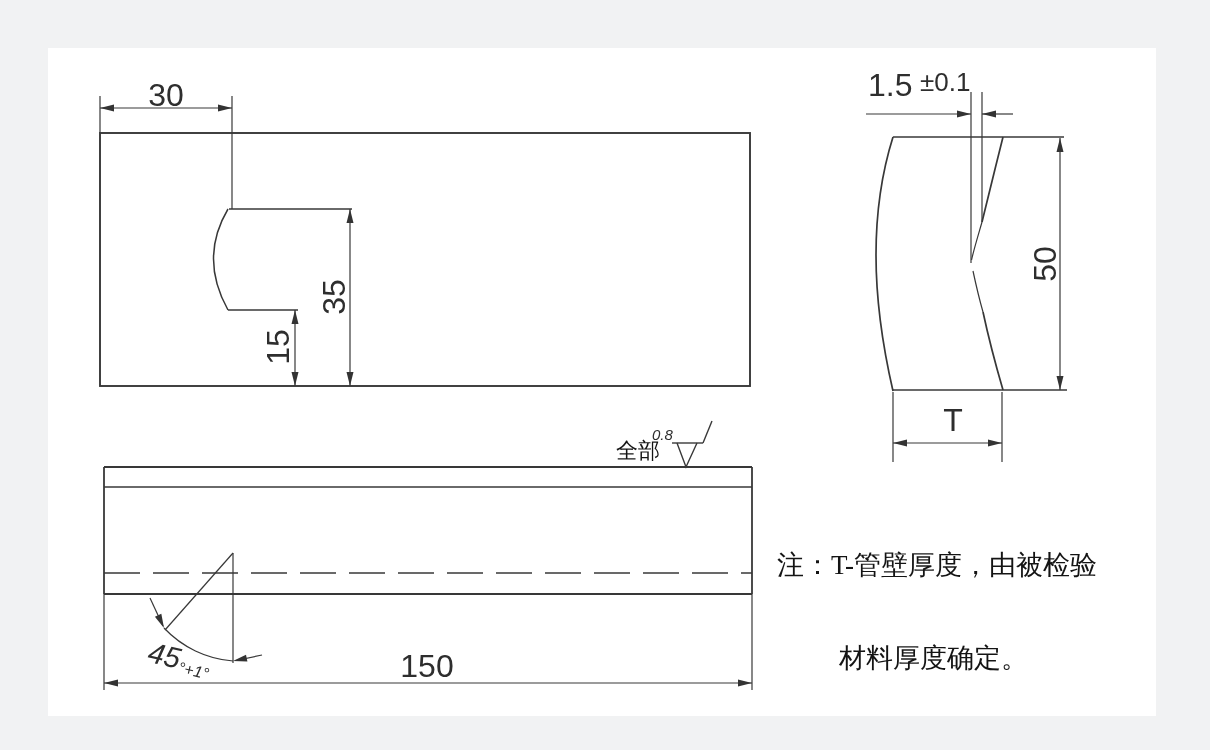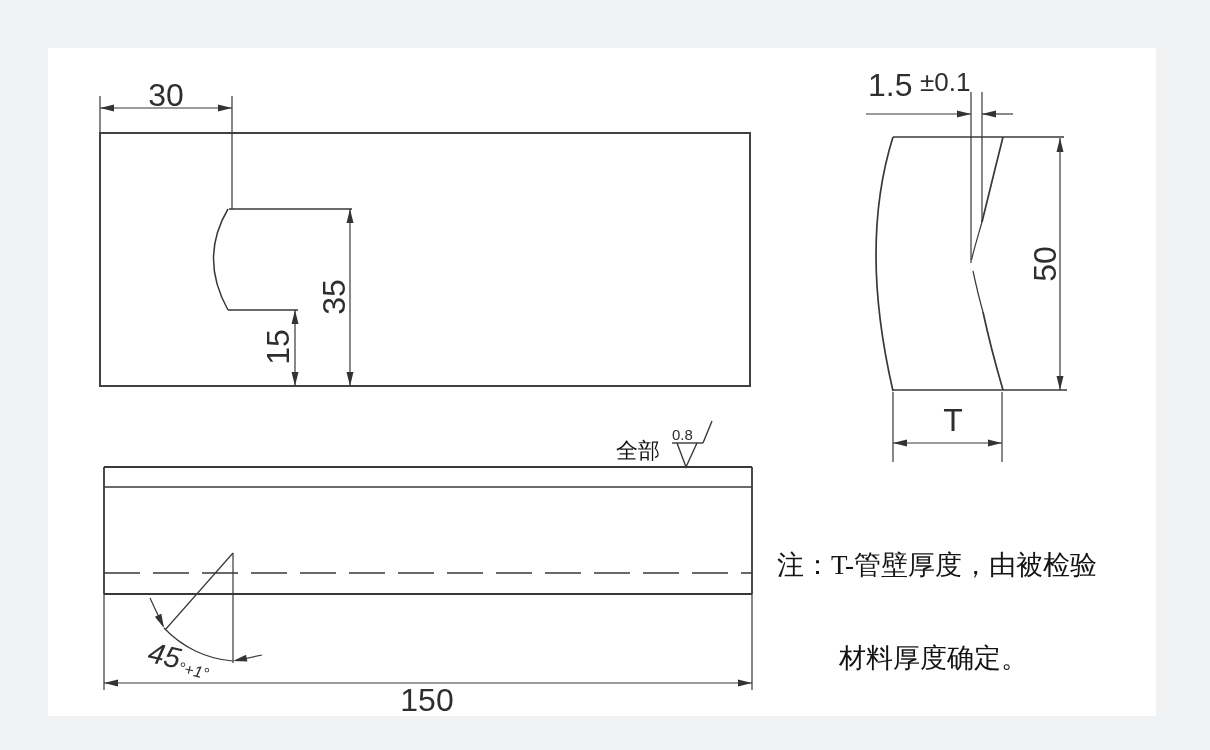--- a/index.html
+++ b/index.html
@@ -126,27 +126,27 @@
     <polygon points="1002,443 988,439.5 988,446.5"></polygon>
   </g>
 </svg>
 
 <div class="lbl dim ctr" style="left:166px;top:95px;">30</div>
 
 <div class="lbl dim vrt" style="left:334px;top:297px;">35</div>
 
 <div class="lbl dim vrt" style="left:278px;top:347px;">15</div>
 
-<div class="lbl dim ctr" style="left:427px;top:700px;">150</div>
+<div class="lbl dim ctr" style="left:427px;top:666px;">150</div>
 
 <div class="lbl angle-lbl" style="left:152px;top:638px;"><span>45</span><span class="angle-tol">°+1°</span></div>
 
 <div class="lbl cjk finish-scope" style="left:616px;top:440px;">全部</div>
 
-<div class="lbl small" style="left:672px;top:427px;">0.8</div>
+<div class="lbl small" style="left:652px;top:427px;font-style:italic;">0.8</div>
 
 <div class="lbl dim" style="left:868px;top:69px;">1.5</div>
 
 <div class="lbl tol" style="left:920px;top:69px;">±0.1</div>
 
 <div class="lbl dim vrt" style="left:1045px;top:264px;">50</div>
 
 <div class="lbl dim ctr" style="left:953px;top:420px;">T</div>
 
 <div class="lbl cjk note-line" style="left:777px;top:552px;">注：T-管壁厚度，由被检验</div>

